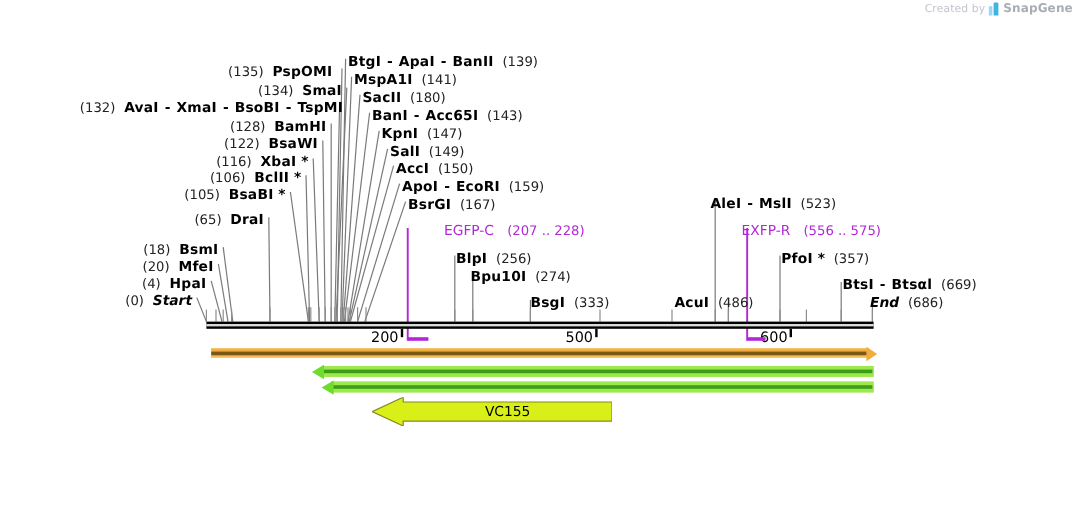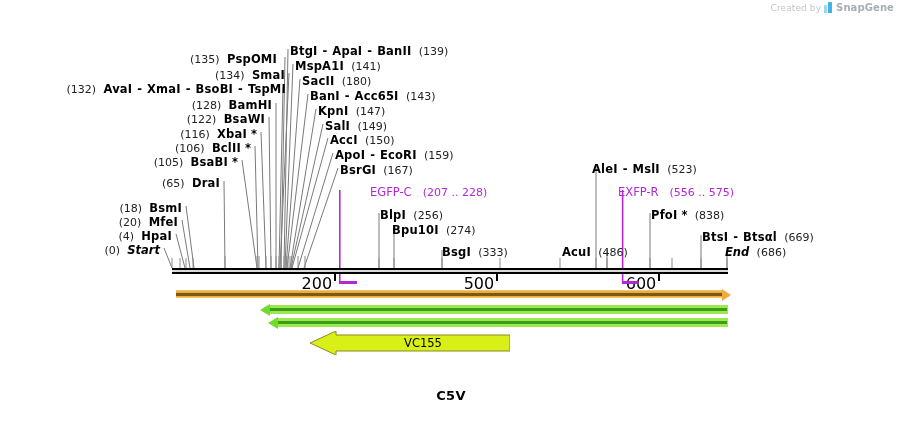--- a/index.html
+++ b/index.html
@@ -40,21 +40,21 @@
   .lbl.feat .pos{color:#b327d6;}
   .lbl .term{font-weight:bold;font-style:italic;}
 
   
   #leaders{position:absolute;left:0;top:0;width:902px;height:427px;pointer-events:none;}
 
   
   #backbone{position:absolute;left:172px;top:268px;width:556px;height:6px;background:#000;}
   #backbone .inner{position:absolute;left:0;top:2px;width:100%;height:2px;background:#ffffff;opacity:.85;}
   .axis-tick{position:absolute;width:2px;height:7px;background:#000;top:274px;}
-  .axis-num{position:absolute;top:274px;font-size:16px;color:#000;transform:translateX(-100%);padding-right:2px;}
+  .axis-num{position:absolute;top:274px;font-size:12px;color:#000;transform:translateX(-100%);padding-right:2px;}
 
   
   .fbracket{position:absolute;height:3px;background:#b327d6;top:281px;}
   .orange-bar{position:absolute;top:290px;height:8px;background:#f2ac3e;border-top:1px solid #f7c46e;border-bottom:1px solid #f7c46e;box-sizing:border-box;}
   .orange-bar .core{position:absolute;left:0;top:2px;right:0;height:3px;background:#7a5a12;}
   .arrow-r{position:absolute;width:0;height:0;border-top:6px solid transparent;border-bottom:6px solid transparent;border-left:9px solid #f2ac3e;}
   .green-bar{position:absolute;height:9px;background:#9ee84f;border:1px solid #9ee84f;box-sizing:border-box;}
   .green-bar .core{position:absolute;left:0;top:2px;right:0;height:3px;background:#3b9e16;}
   .arrow-l{position:absolute;width:0;height:0;border-top:6px solid transparent;border-bottom:6px solid transparent;border-right:10px solid #6fdb2a;}
 
@@ -180,21 +180,21 @@
       <div class="lbl" style="left: 318px; top: 104px;"><span class="enz">KpnI</span>&nbsp;&nbsp;<span class="pos">(147)</span></div>
       <div class="lbl" style="left: 325px; top: 119px;"><span class="enz">SalI</span>&nbsp;&nbsp;<span class="pos">(149)</span></div>
       <div class="lbl" style="left: 330px; top: 133px;"><span class="enz">AccI</span>&nbsp;&nbsp;<span class="pos">(150)</span></div>
       <div class="lbl" style="left: 335px; top: 148px;"><span class="enz">ApoI</span><span class="dash"> - </span><span class="enz">EcoRI</span>&nbsp;&nbsp;<span class="pos">(159)</span></div>
       <div class="lbl" style="left: 340px; top: 163px;"><span class="enz">BsrGI</span>&nbsp;&nbsp;<span class="pos">(167)</span></div>
       <div class="lbl" style="left: 380px; top: 208px;"><span class="enz">BlpI</span>&nbsp;&nbsp;<span class="pos">(256)</span></div>
       <div class="lbl" style="left: 392px; top: 223px;"><span class="enz">Bpu10I</span>&nbsp;&nbsp;<span class="pos">(274)</span></div>
       <div class="lbl" style="left: 442px; top: 245px;"><span class="enz">BsgI</span>&nbsp;&nbsp;<span class="pos">(333)</span></div>
       <div class="lbl" style="left: 562px; top: 245px;"><span class="enz">AcuI</span>&nbsp;&nbsp;<span class="pos">(486)</span></div>
       <div class="lbl" style="left: 592px; top: 162px;"><span class="enz">AleI</span><span class="dash"> - </span><span class="enz">MslI</span>&nbsp;&nbsp;<span class="pos">(523)</span></div>
-      <div class="lbl" style="left: 651px; top: 208px;"><span class="enz">PfoI</span><span class="star">&nbsp;*</span>&nbsp;&nbsp;<span class="pos">(838)</span></div>
+      <div class="lbl" style="left: 651px; top: 208px;"><span class="enz">PfoI</span><span class="star">&nbsp;*</span>&nbsp;&nbsp;<span class="pos">(357)</span></div>
       <div class="lbl" style="left: 702px; top: 230px;"><span class="enz">BtsI</span><span class="dash"> - </span><span class="enz">Btsαl</span>&nbsp;&nbsp;<span class="pos">(669)</span></div>
       <div class="lbl" style="left: 725px; top: 245px;"><span class="term">End</span>&nbsp;&nbsp;<span class="pos">(686)</span></div>
     </div>
 
   <div id="feature-labels">
       <div class="lbl feat" style="left: 358px; top: 185px; color: rgb(179, 39, 214); margin-left: 12px;"><span>EGFP-C</span>&nbsp;&nbsp;&nbsp;<span class="pos">(207 .. 228)</span></div>
       <div class="lbl feat" style="left: 618px; top: 185px; color: rgb(179, 39, 214);"><span>EXFP-R</span>&nbsp;&nbsp;&nbsp;<span class="pos">(556 .. 575)</span></div>
     </div>
 
   <div id="backbone">
@@ -230,16 +230,15 @@
   <span class="arrow-l" style="left:268px;top:317px;"></span>
 
   <div id="vc155">
     <svg width="200" height="24" viewBox="0 0 200 24">
       <polygon id="vc155-shape" points="0,12 26,0 26,4 200,4 200,20 26,20 26,24" fill="#d8f017" stroke="#8a8a20" stroke-width="1"></polygon>
     </svg>
     <div class="vc-text">VC155</div>
   </div>
 
   <div id="title-block">
-    <div id="plasmid-name">C5V</div>
   </div>
 
 </div>
 
 </body></html>

